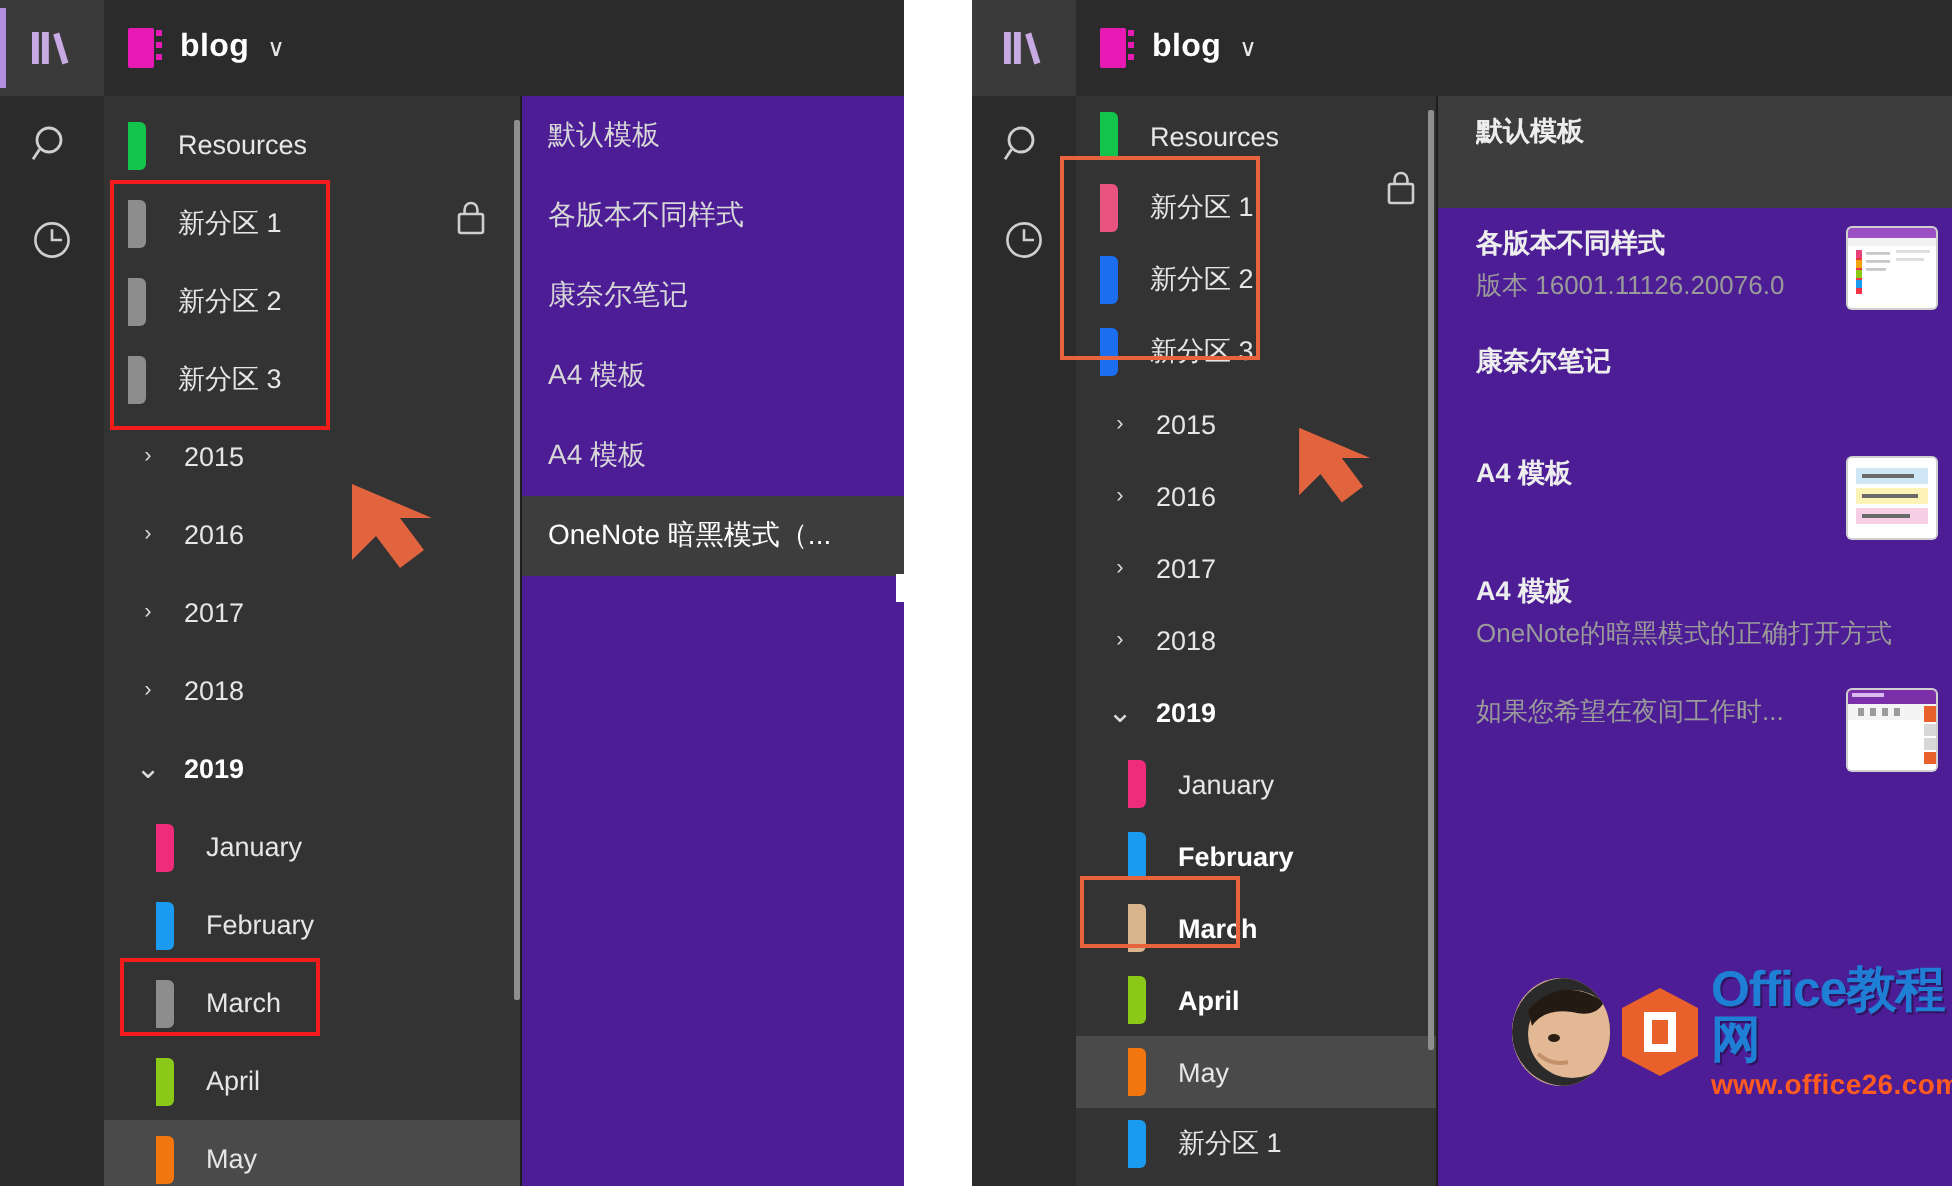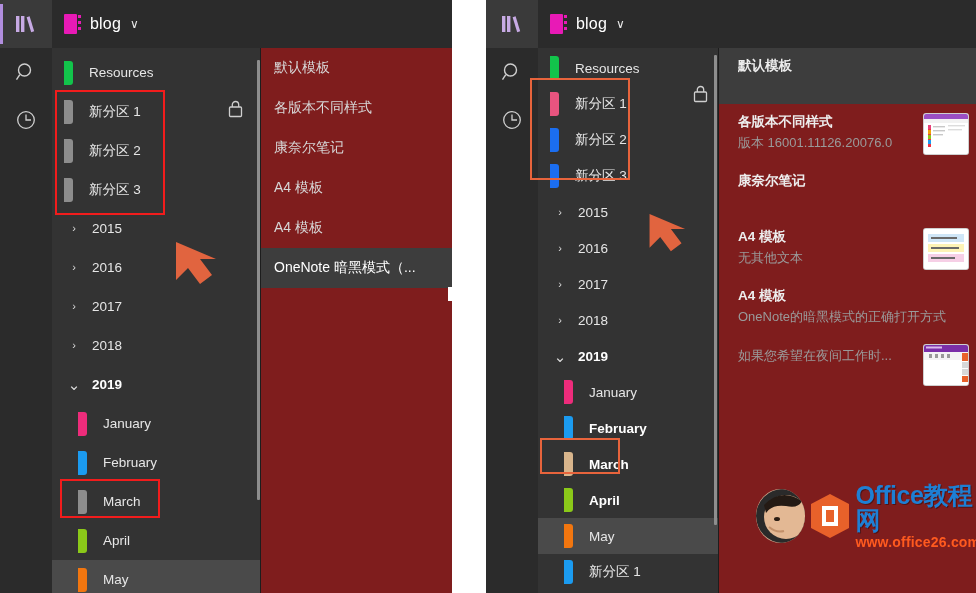--- a/index.html
+++ b/index.html
@@ -18,21 +18,21 @@
   .topline{position:absolute;left:0;top:0;height:2px;width:100%;background:#555;}
   .rail-top{position:absolute;left:0;top:0;width:52px;height:48px;background:#3a3a3a;
             display:flex;align-items:center;justify-content:center;}
   .rail-accent{position:absolute;left:0;top:4px;width:3px;height:40px;background:#b18ede;}
   .books-icon{display:block;}
   .nb-head{position:absolute;left:64px;top:0;height:48px;display:flex;align-items:center;gap:9px;}
   .nb-badge{width:17px;height:20px;position:relative;}
   .nb-badge .cover{position:absolute;left:0;top:0;width:13px;height:20px;background:#e81ab6;border-radius:1px;}
   .nb-badge .rings{position:absolute;right:0;top:1px;width:3px;height:18px;
         background:linear-gradient(to bottom,#e81ab6 0 3px,transparent 3px 6px,#e81ab6 6px 9px,transparent 9px 12px,#e81ab6 12px 15px,transparent 15px 18px);}
-  .nb-title{color:#ffffff;font-size:16px;font-weight:normal;letter-spacing:.2px;}
+  .nb-title{color:#ffffff;font-size:16px;font-weight:bold;letter-spacing:.2px;}
   .chev-dn{color:#e8e8e8;font-size:12px;line-height:1;}
 
   
   .rail{position:absolute;left:0;top:48px;width:52px;bottom:0;background:#2b2b2b;}
   .rail-btn{width:52px;height:48px;display:flex;align-items:center;justify-content:center;}
 
   
   .sections{position:absolute;top:48px;bottom:0;background:#333333;overflow:hidden;}
   #panel-left  .sections{left:52px;width:208px;}
   #panel-right .sections{left:52px;width:180px;}
@@ -53,21 +53,21 @@
   .annot.red{border:2px solid #f21c1c;}
   .annot.orange{border:2px solid #e8643c;}
 
   
   .bigarrow{position:absolute;pointer-events:none;}
 
   
   .vdiv{position:absolute;top:48px;bottom:0;width:1px;background:#1d1d1d;}
 
   
-  .pages{position:absolute;top:48px;bottom:0;background:#7f1d1d;overflow:hidden;}
+  .pages{position:absolute;top:48px;bottom:0;background:#4c1d95;overflow:hidden;}
   #panel-left  .pages{left:261px;right:0;}
   #panel-right .pages{left:233px;right:0;}
   .pg-simple{height:40px;display:flex;align-items:center;padding-left:13px;color:#d7d7d7;font-size:14px;box-sizing:border-box;}
   .pg-simple.sel{background:#3d3d3d;color:#ffffff;}
   .pg-rich{position:relative;display:flex;align-items:flex-start;padding:9px 8px 9px 19px;box-sizing:border-box;min-height:56px;}
   .pg-rich.sel{background:#3d3d3d;}
   .pg-text{flex:1 1 auto;min-width:0;}
   .pg-title{color:#ededed;font-size:13.5px;font-weight:bold;white-space:nowrap;overflow:hidden;text-overflow:clip;}
   .pg-sub{color:#9a9a9a;font-size:13px;margin-top:3px;white-space:nowrap;overflow:hidden;}
   .thumb{flex:0 0 auto;width:44px;height:40px;margin-left:6px;margin-top:1px;background:#fff;
@@ -352,21 +352,20 @@
           </svg></div>
       </div>
       <div class="pg-rich">
         <div class="pg-text">
           <div class="pg-title">康奈尔笔记</div>
         </div>
       </div>
       <div class="pg-rich">
         <div class="pg-text">
           <div class="pg-title">A4 模板</div>
-          <div class="pg-sub">无其他文本</div>
         </div>
         <div class="thumb"><svg width="44" height="40" viewBox="0 0 44 40">
             <rect width="44" height="40" fill="#ffffff"></rect>
             <rect x="4" y="5" width="36" height="8" fill="#cfe6f7"></rect>
             <rect x="4" y="15" width="36" height="8" fill="#fdf3b6"></rect>
             <rect x="4" y="25" width="36" height="8" fill="#f6cfe6"></rect>
             <rect x="7" y="8" width="26" height="2" fill="#6a6a6a"></rect>
             <rect x="7" y="18" width="28" height="2" fill="#6a6a6a"></rect>
             <rect x="7" y="28" width="24" height="2" fill="#6a6a6a"></rect>
           </svg></div>

